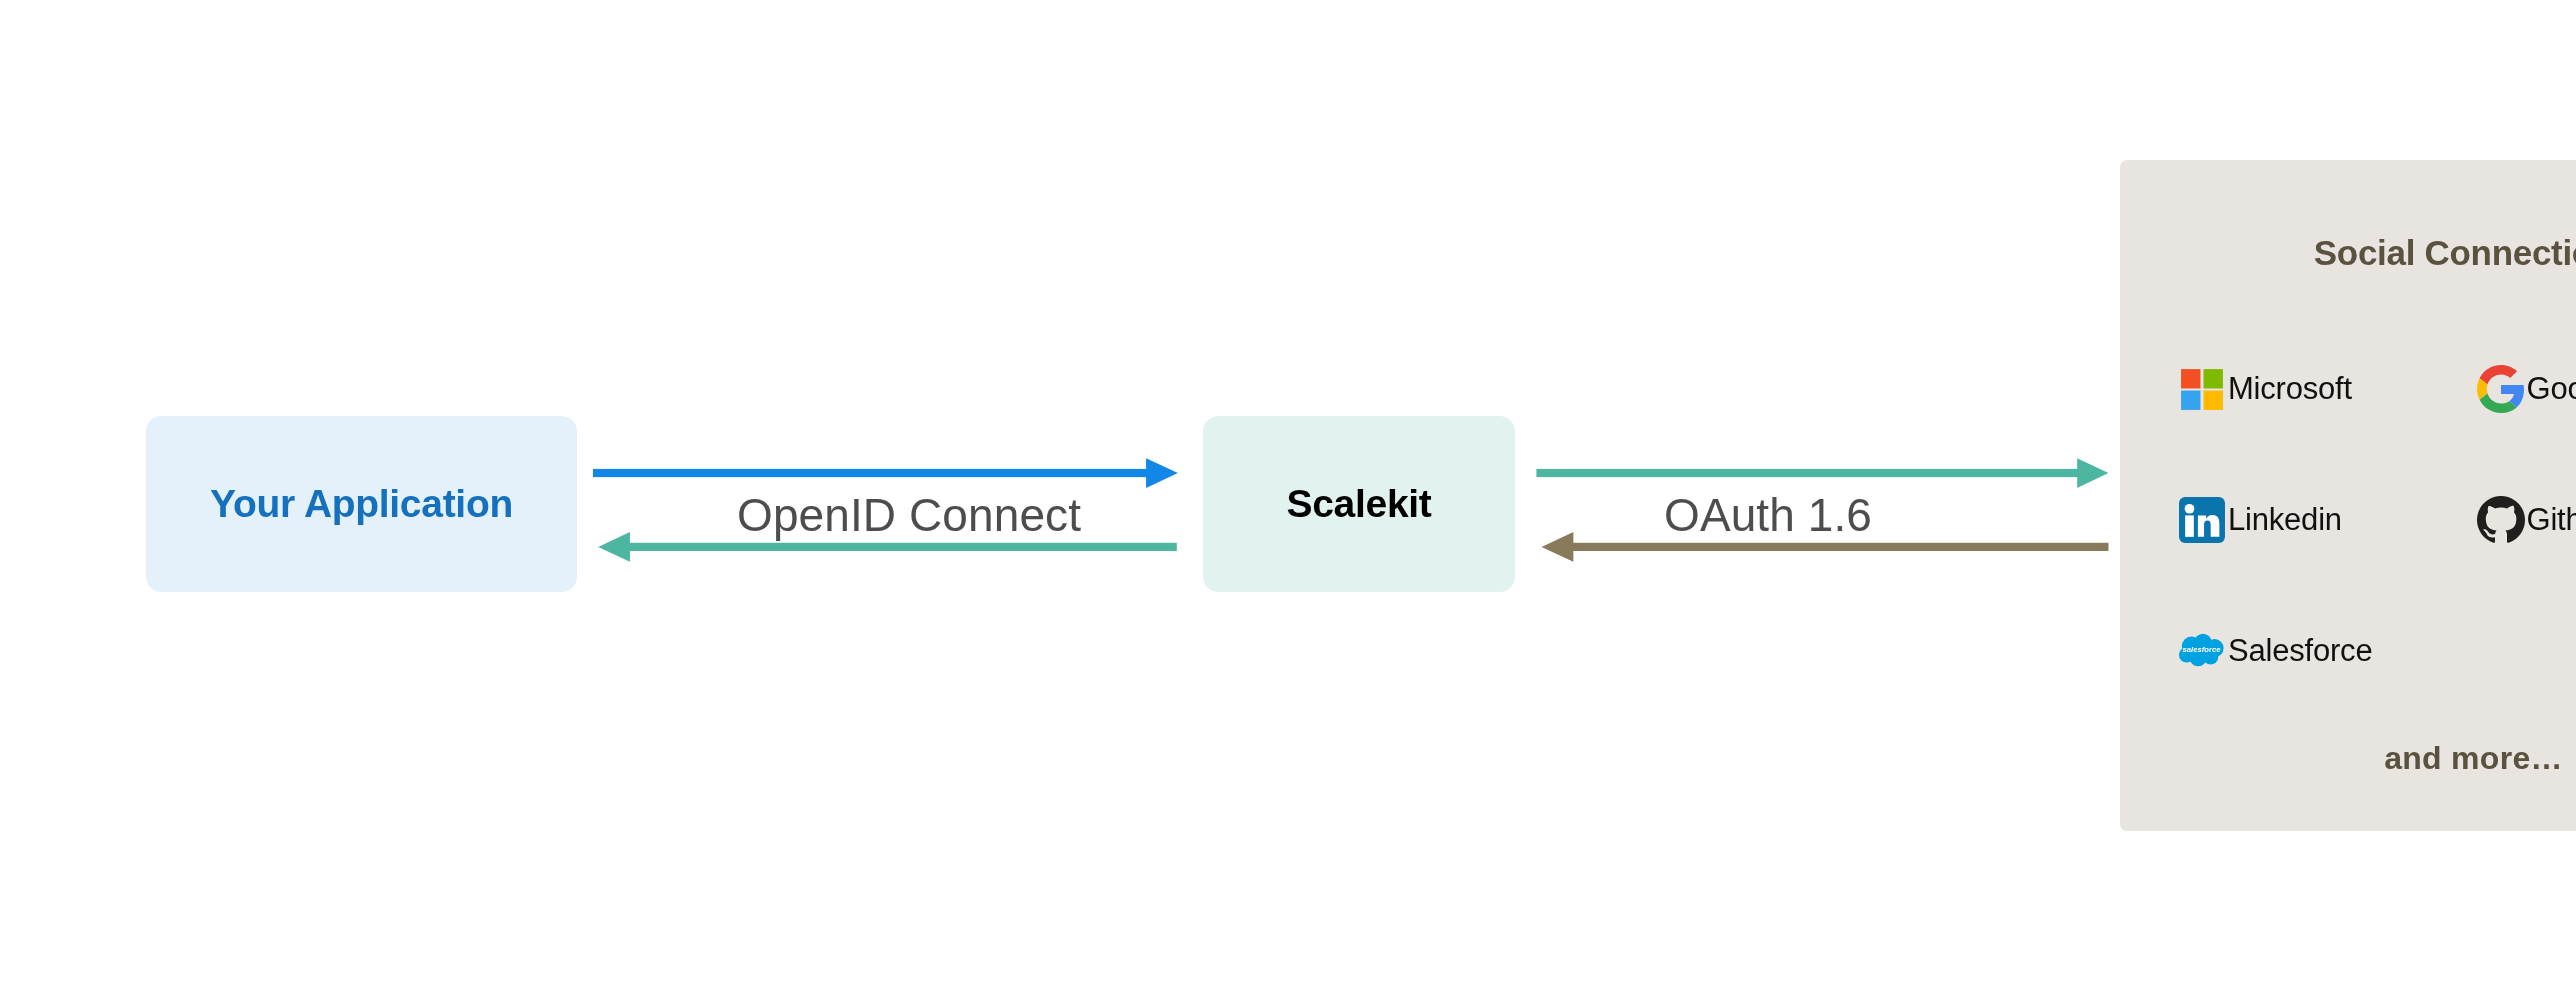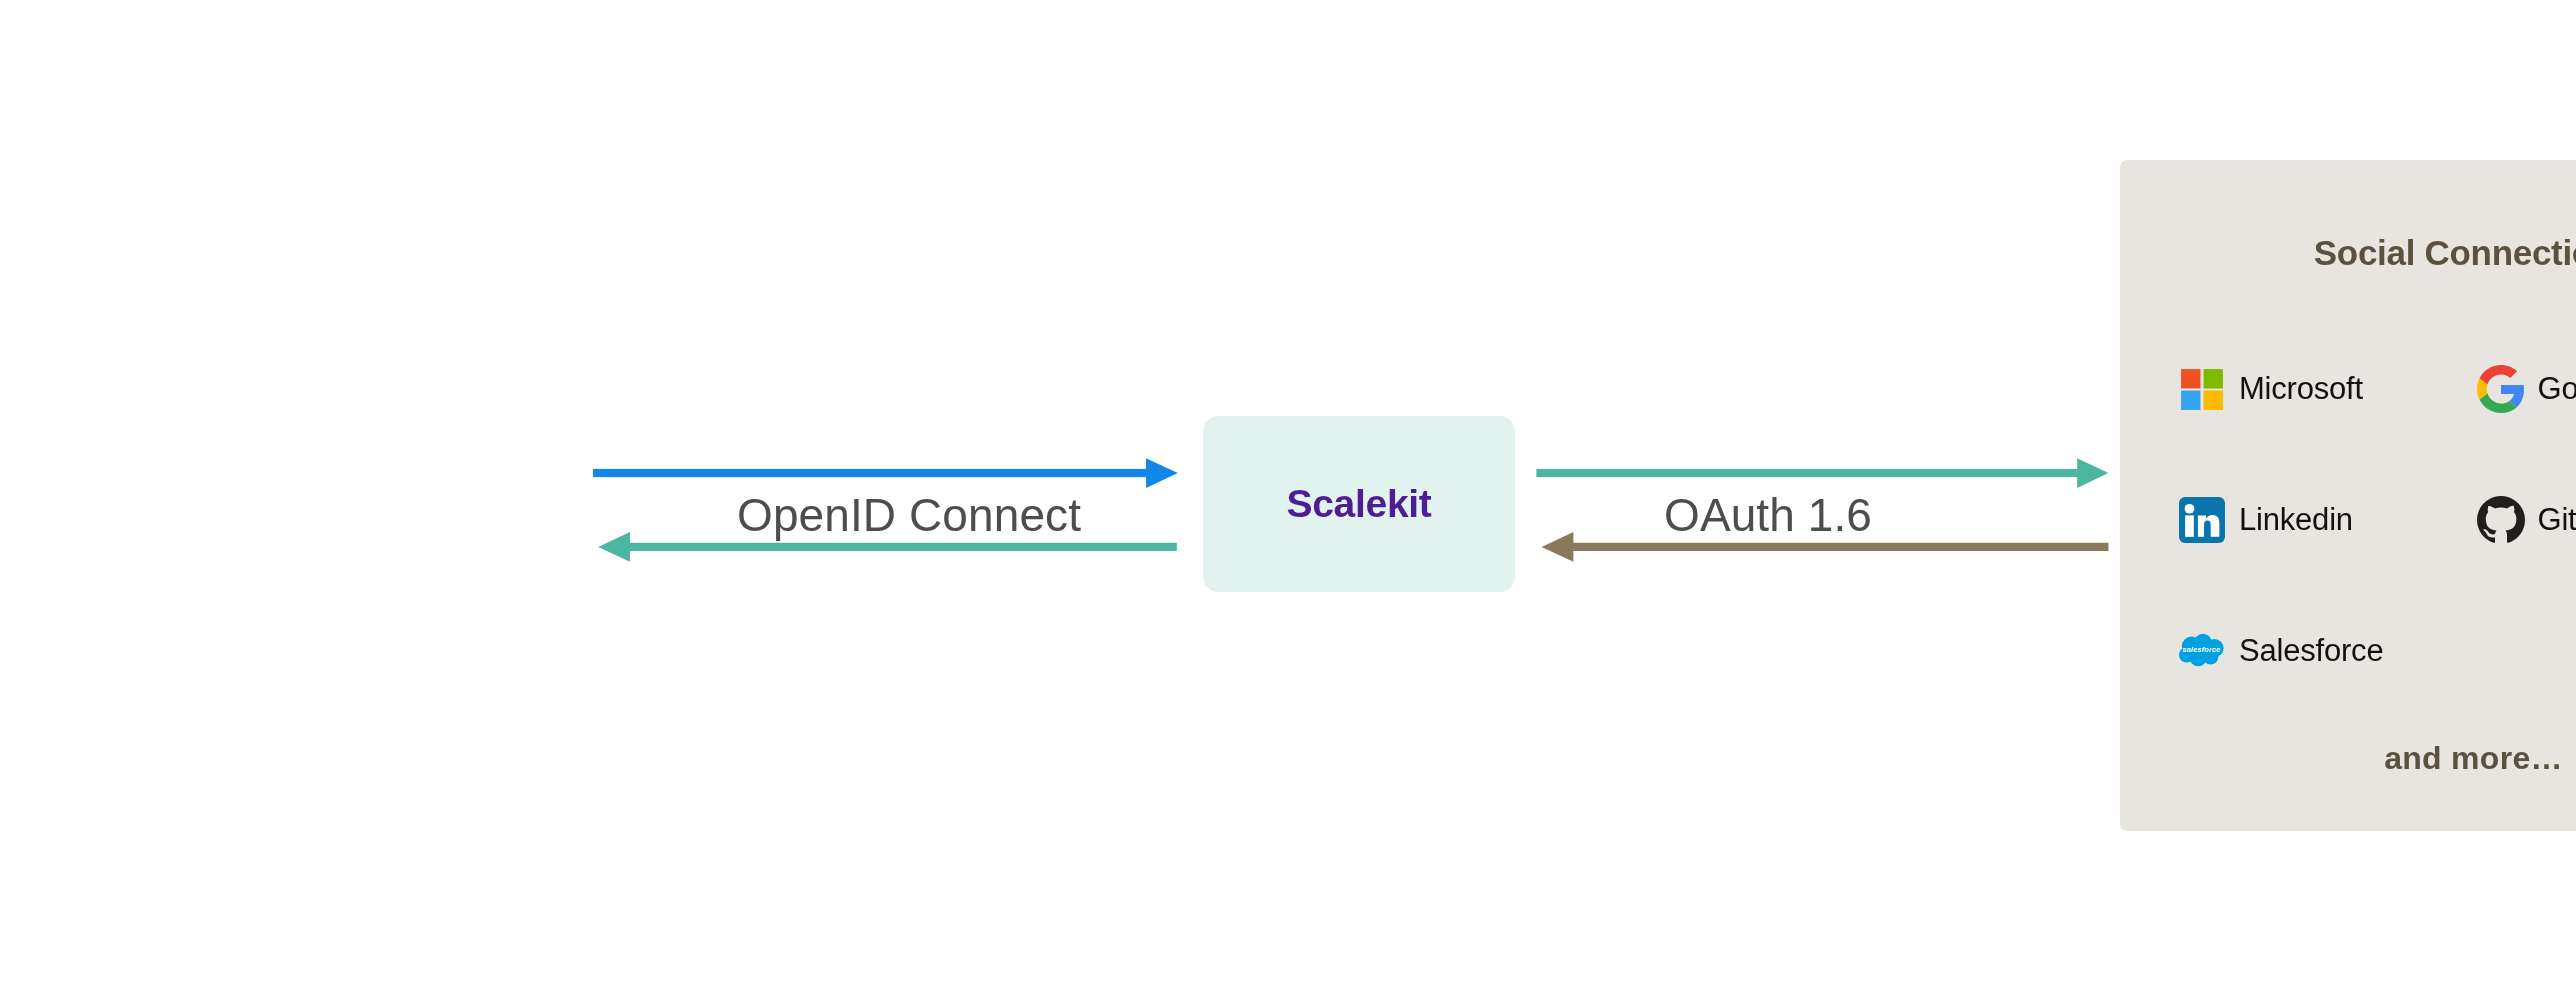--- a/index.html
+++ b/index.html
@@ -51,21 +51,21 @@
 
   #scalekit-node {
     left: 1203px;
     top: 416px;
     width: 312px;
     height: 176px;
     background: #e2f3ef;
   }
   #scalekit-node .node-label {
     font-size: 39px;
-    color: #4c1d95;
+    color: #000000;
   }
 
   
   .arrow-svg {
     position: absolute;
     overflow: visible;
   }
   .edge-label {
     position: absolute;
     font-size: 46px;
@@ -123,21 +123,21 @@
     display: grid;
     grid-template-columns: 1fr 1fr;
     grid-template-rows: repeat(3, 1fr);
     padding: 0 52px 0 58px;
     box-sizing: border-box;
     column-gap: 0px;
   }
   .social-item {
     display: flex;
     align-items: center;
-    gap: 13px;
+    gap: 2px;
   }
   .social-icon {
     width: 48px;
     height: 48px;
     flex: 0 0 48px;
     display: flex;
     align-items: center;
     justify-content: center;
   }
   .social-name {
@@ -145,20 +145,23 @@
     color: #111111;
     white-space: nowrap;
     letter-spacing: -0.2px;
   }
 </style>
 </head>
 <body>
 
 <div id="canvas">
 
+  <div id="app-node" class="node">
+    <span class="node-label">Your Application</span>
+  </div>
 
   <div id="scalekit-node" class="node">
     <span class="node-label">Scalekit</span>
   </div>
 
   <svg id="oidc-arrows" class="arrow-svg" viewBox="0 0 1150 230">
 
     <g>
       <rect x="0" y="31" width="1092" height="16" fill="#1287e8"></rect>
       <polygon points="1078,10 1140,39 1078,68" fill="#1287e8"></polygon>

